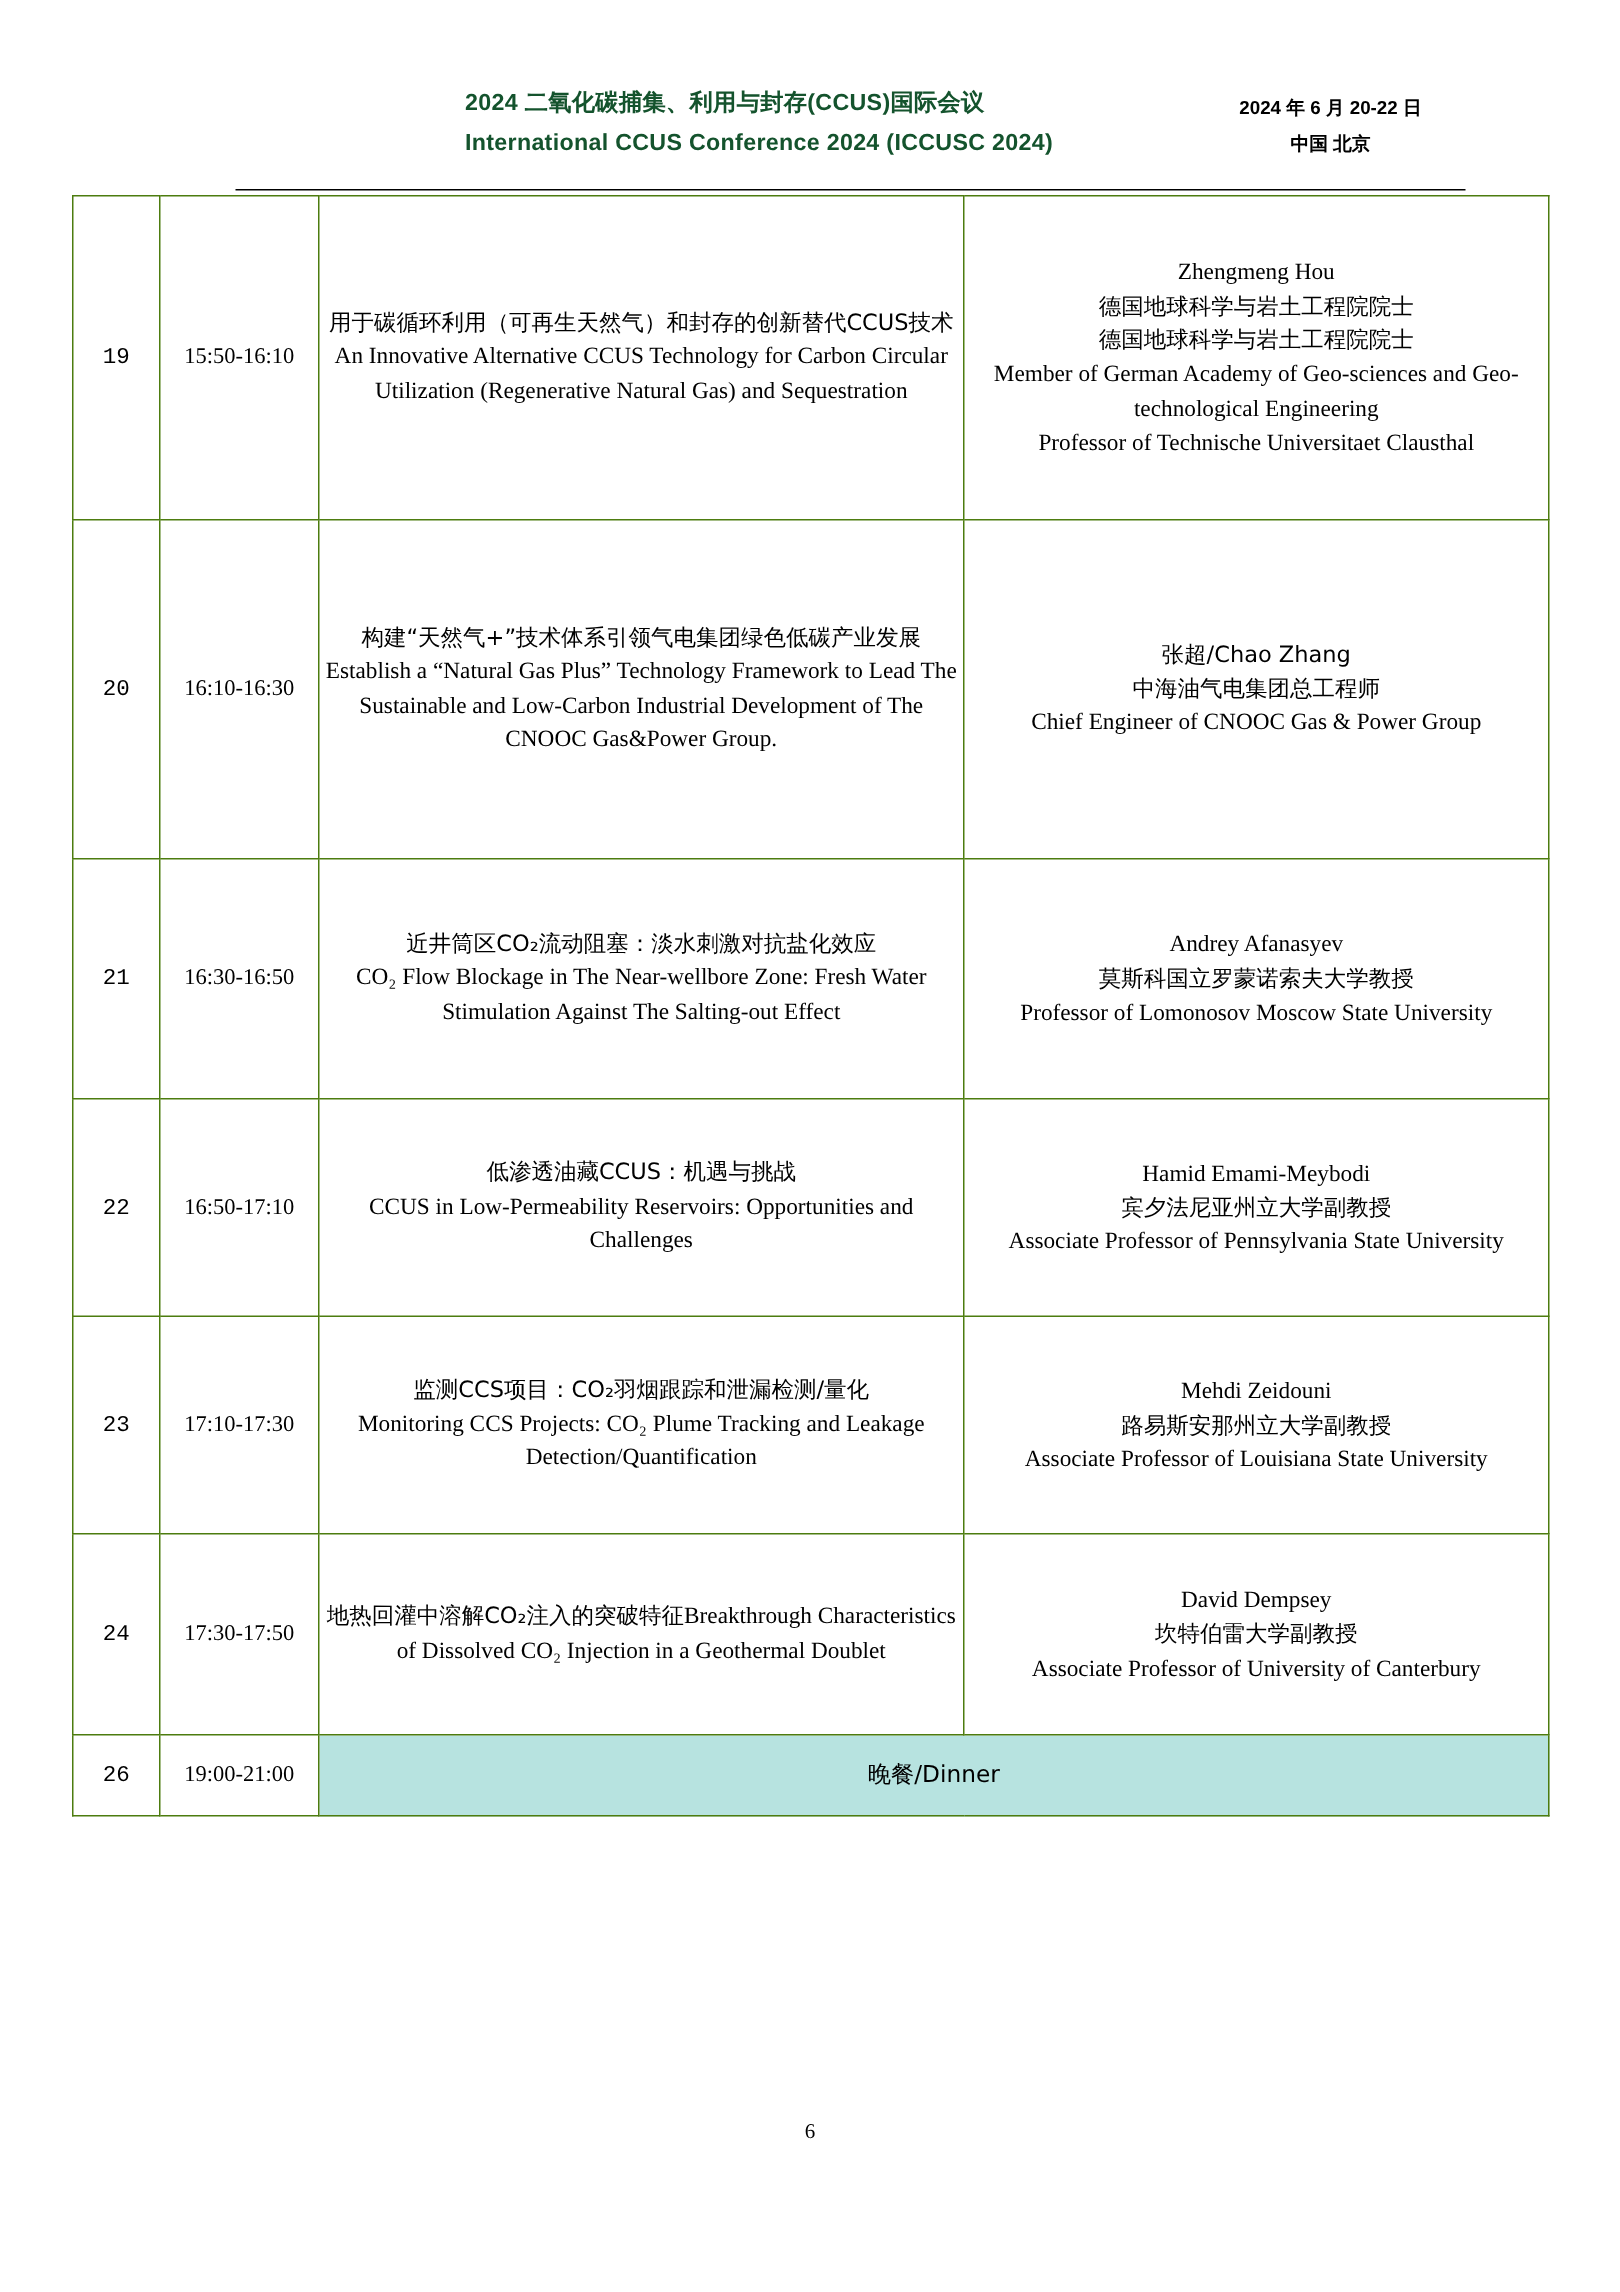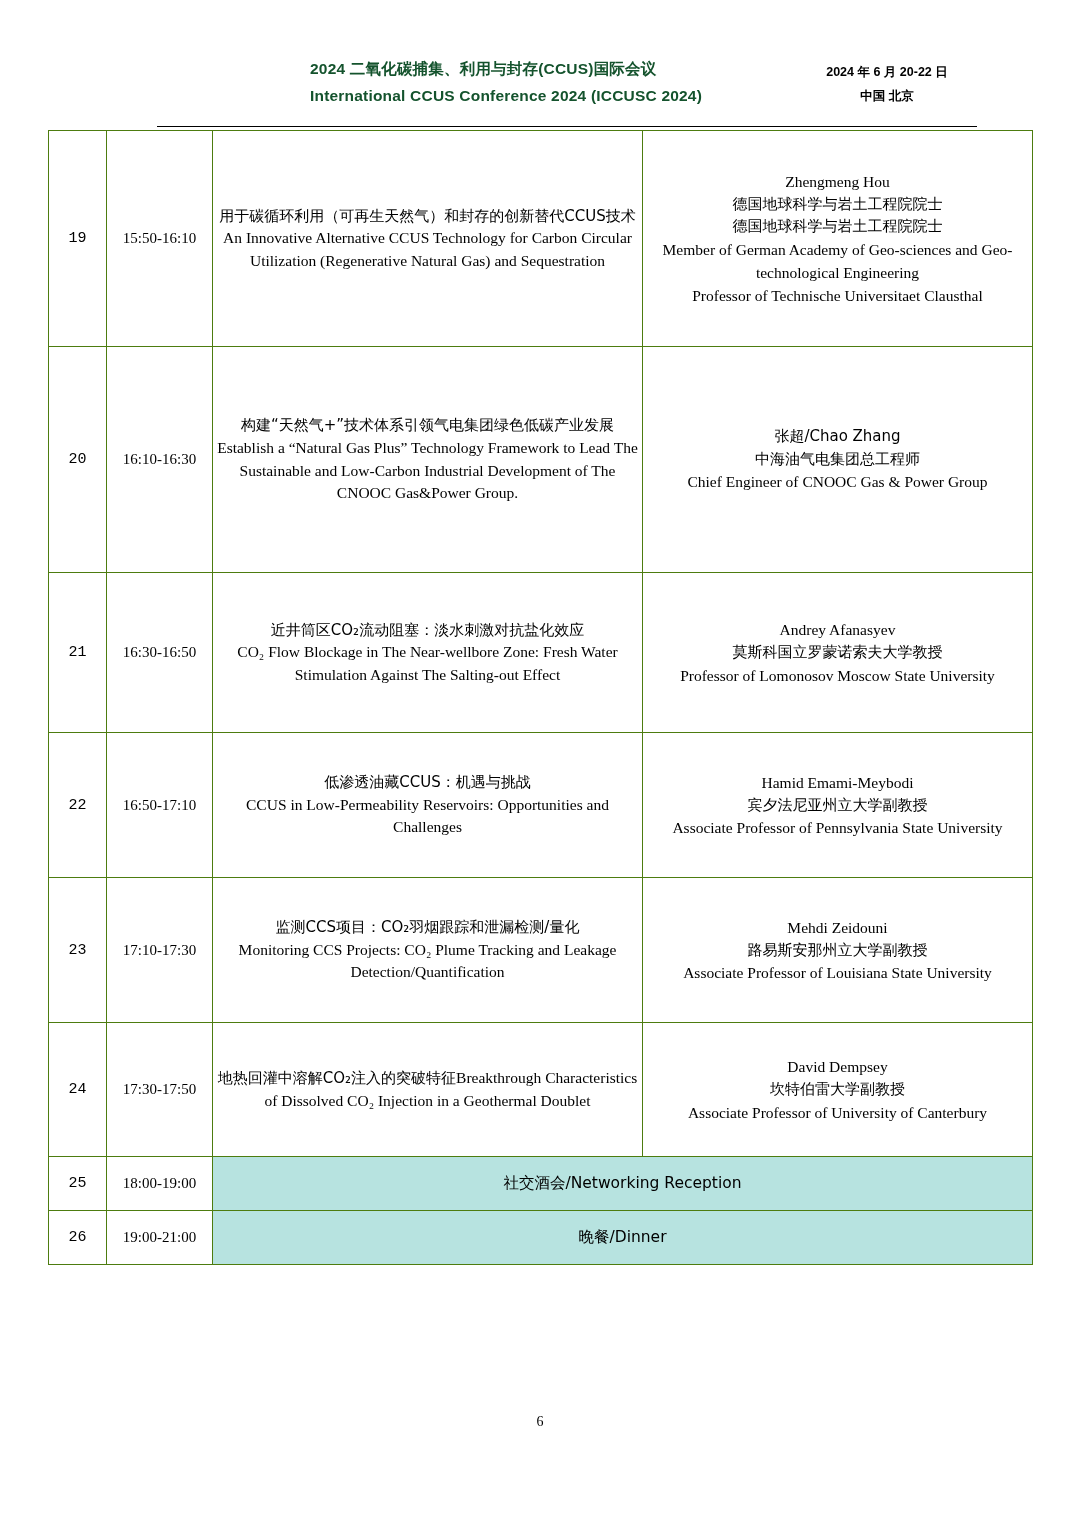--- a/index.html
+++ b/index.html
@@ -255,27 +255,20 @@
           <td class="topic">
             <span class="cn">地热回灌中溶解CO₂注入的突破特征</span><span class="en">Breakthrough Characteristics of Dissolved CO₂ Injection in a Geothermal Doublet</span>
           </td>
           <td class="speaker">
             <div class="en spk-name">David Dempsey</div>
             <div class="cn spk-line">坎特伯雷大学副教授</div>
             <div class="en spk-line">Associate Professor of University of Canterbury</div>
           </td>
         </tr>
 
-        <tr class="row-25">
-          <td class="no">25</td>
-          <td class="time">18:00-19:00</td>
-          <td class="merged" colspan="2">
-            <span class="cn">社交酒会/Networking Reception</span>
-          </td>
-        </tr>
 
         <tr class="row-26">
           <td class="no">26</td>
           <td class="time">19:00-21:00</td>
           <td class="merged" colspan="2">
             <span class="cn">晚餐/Dinner</span>
           </td>
         </tr>
 
       </tbody>

